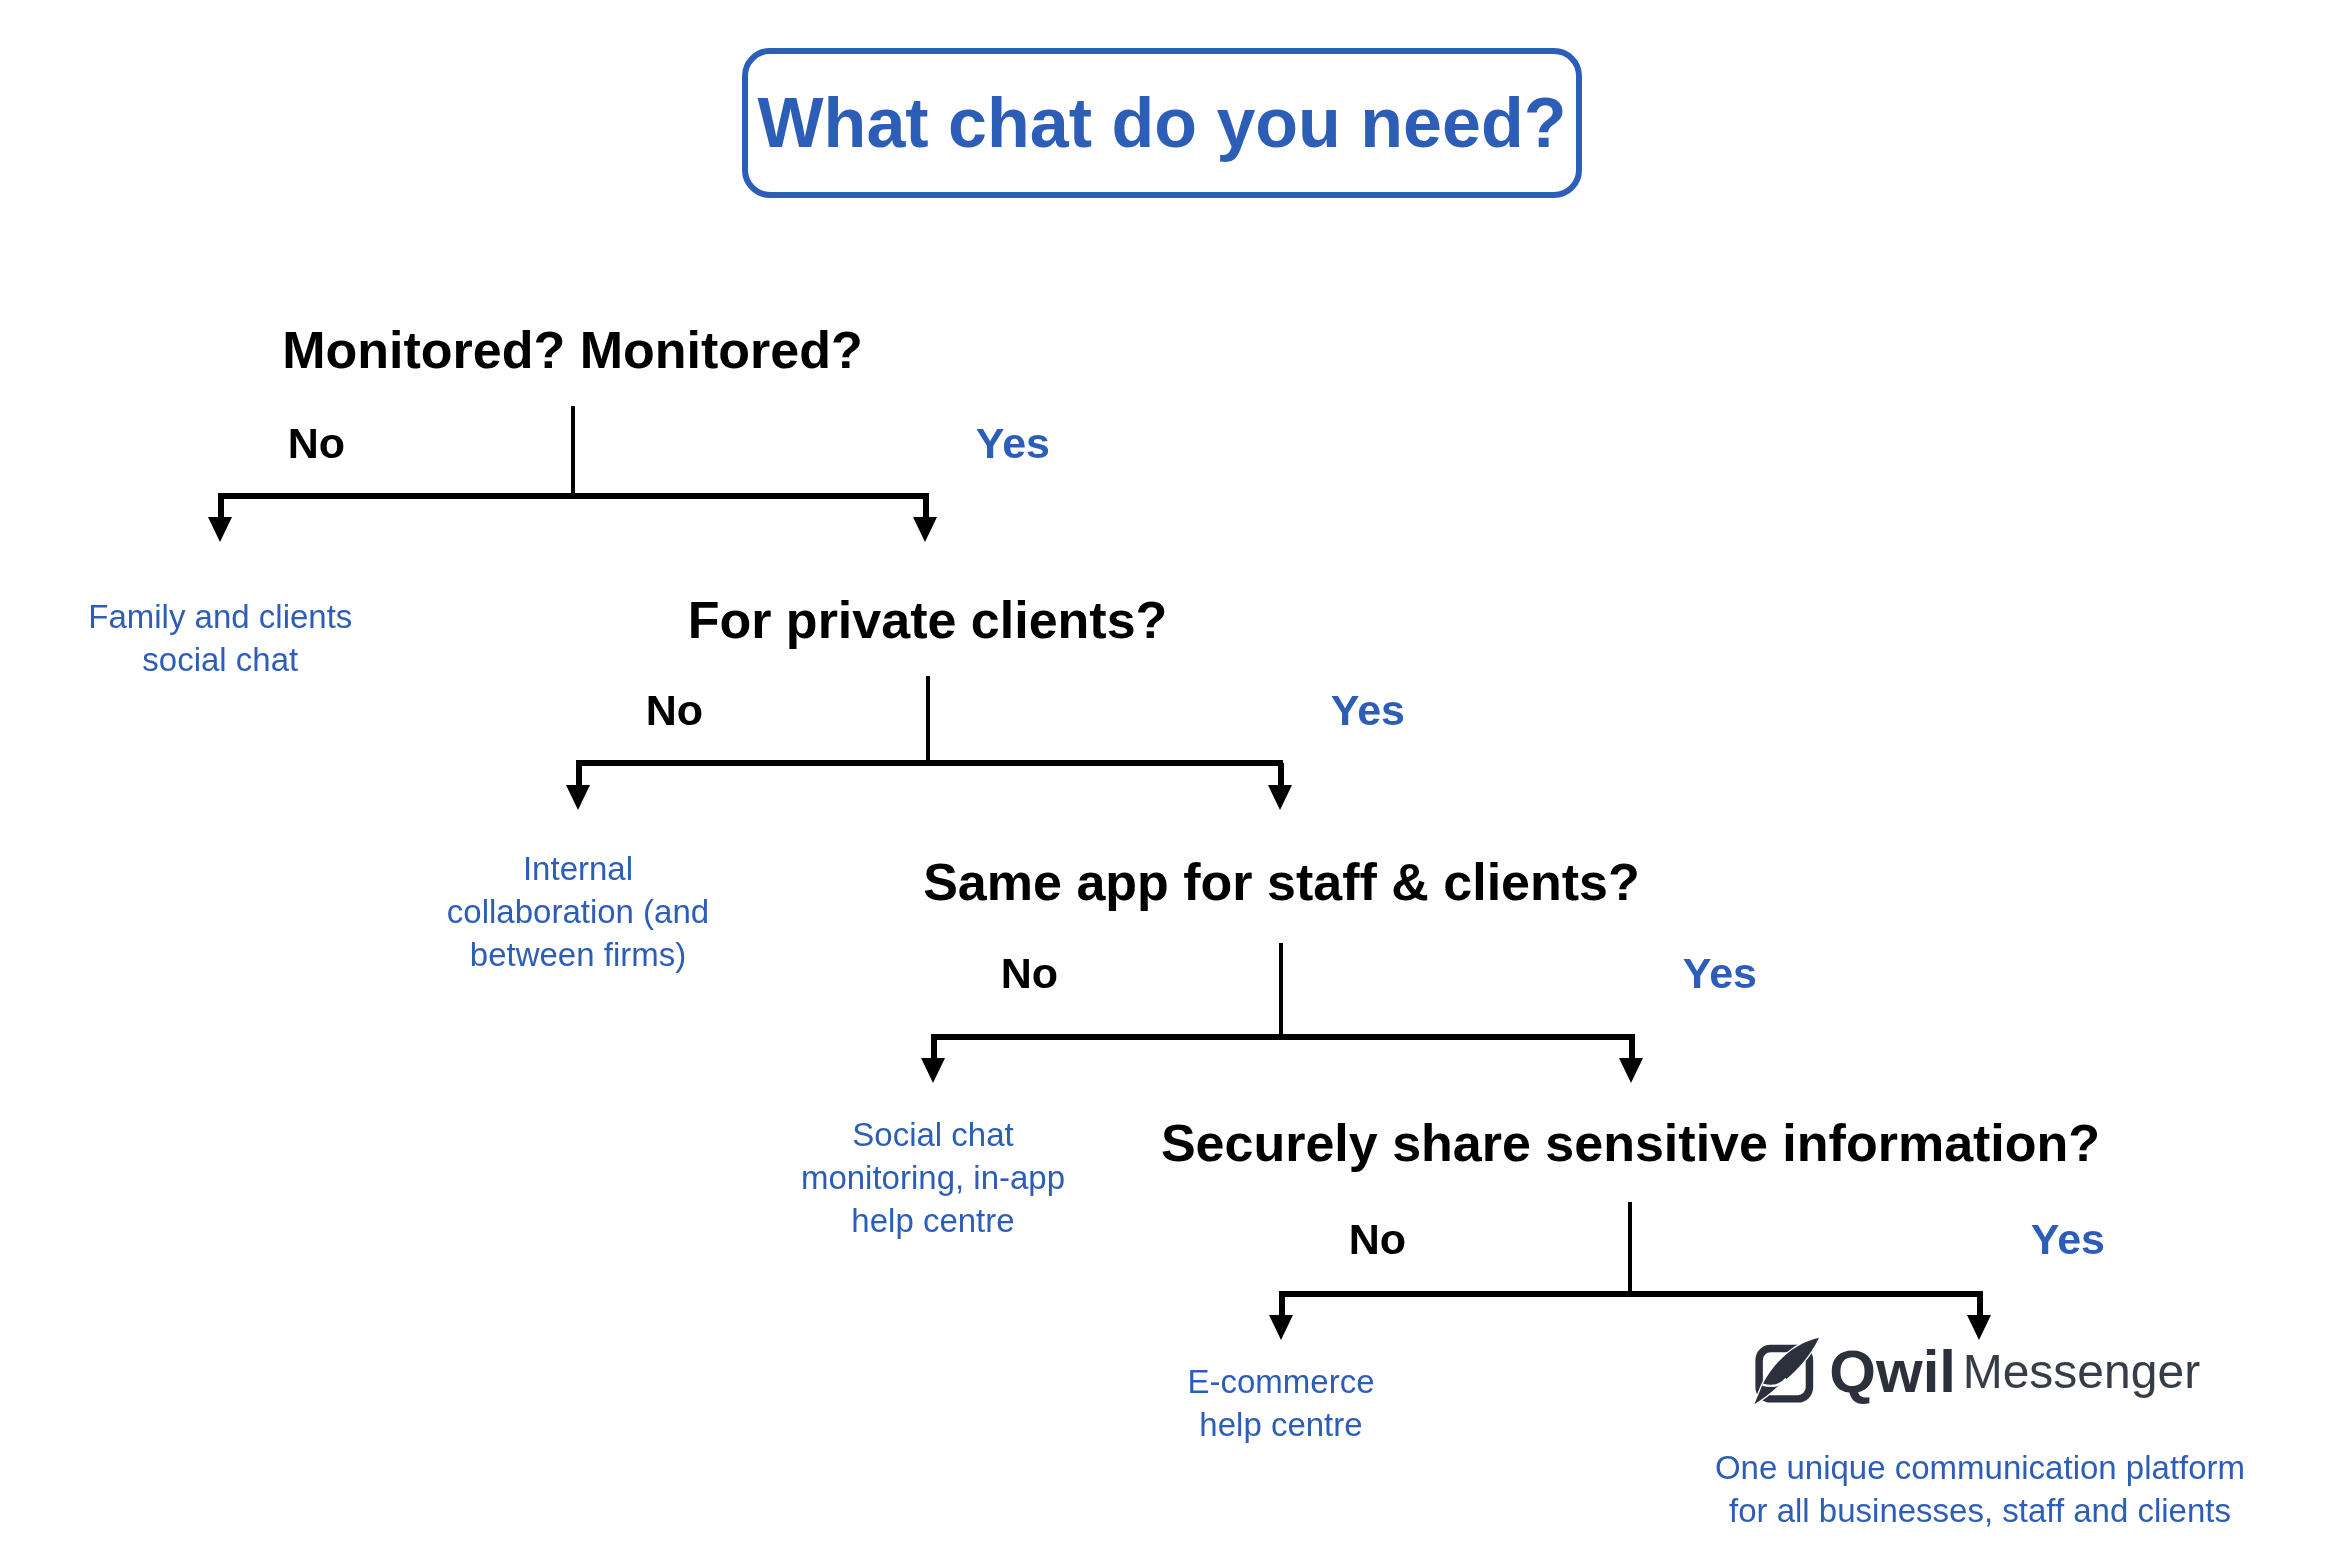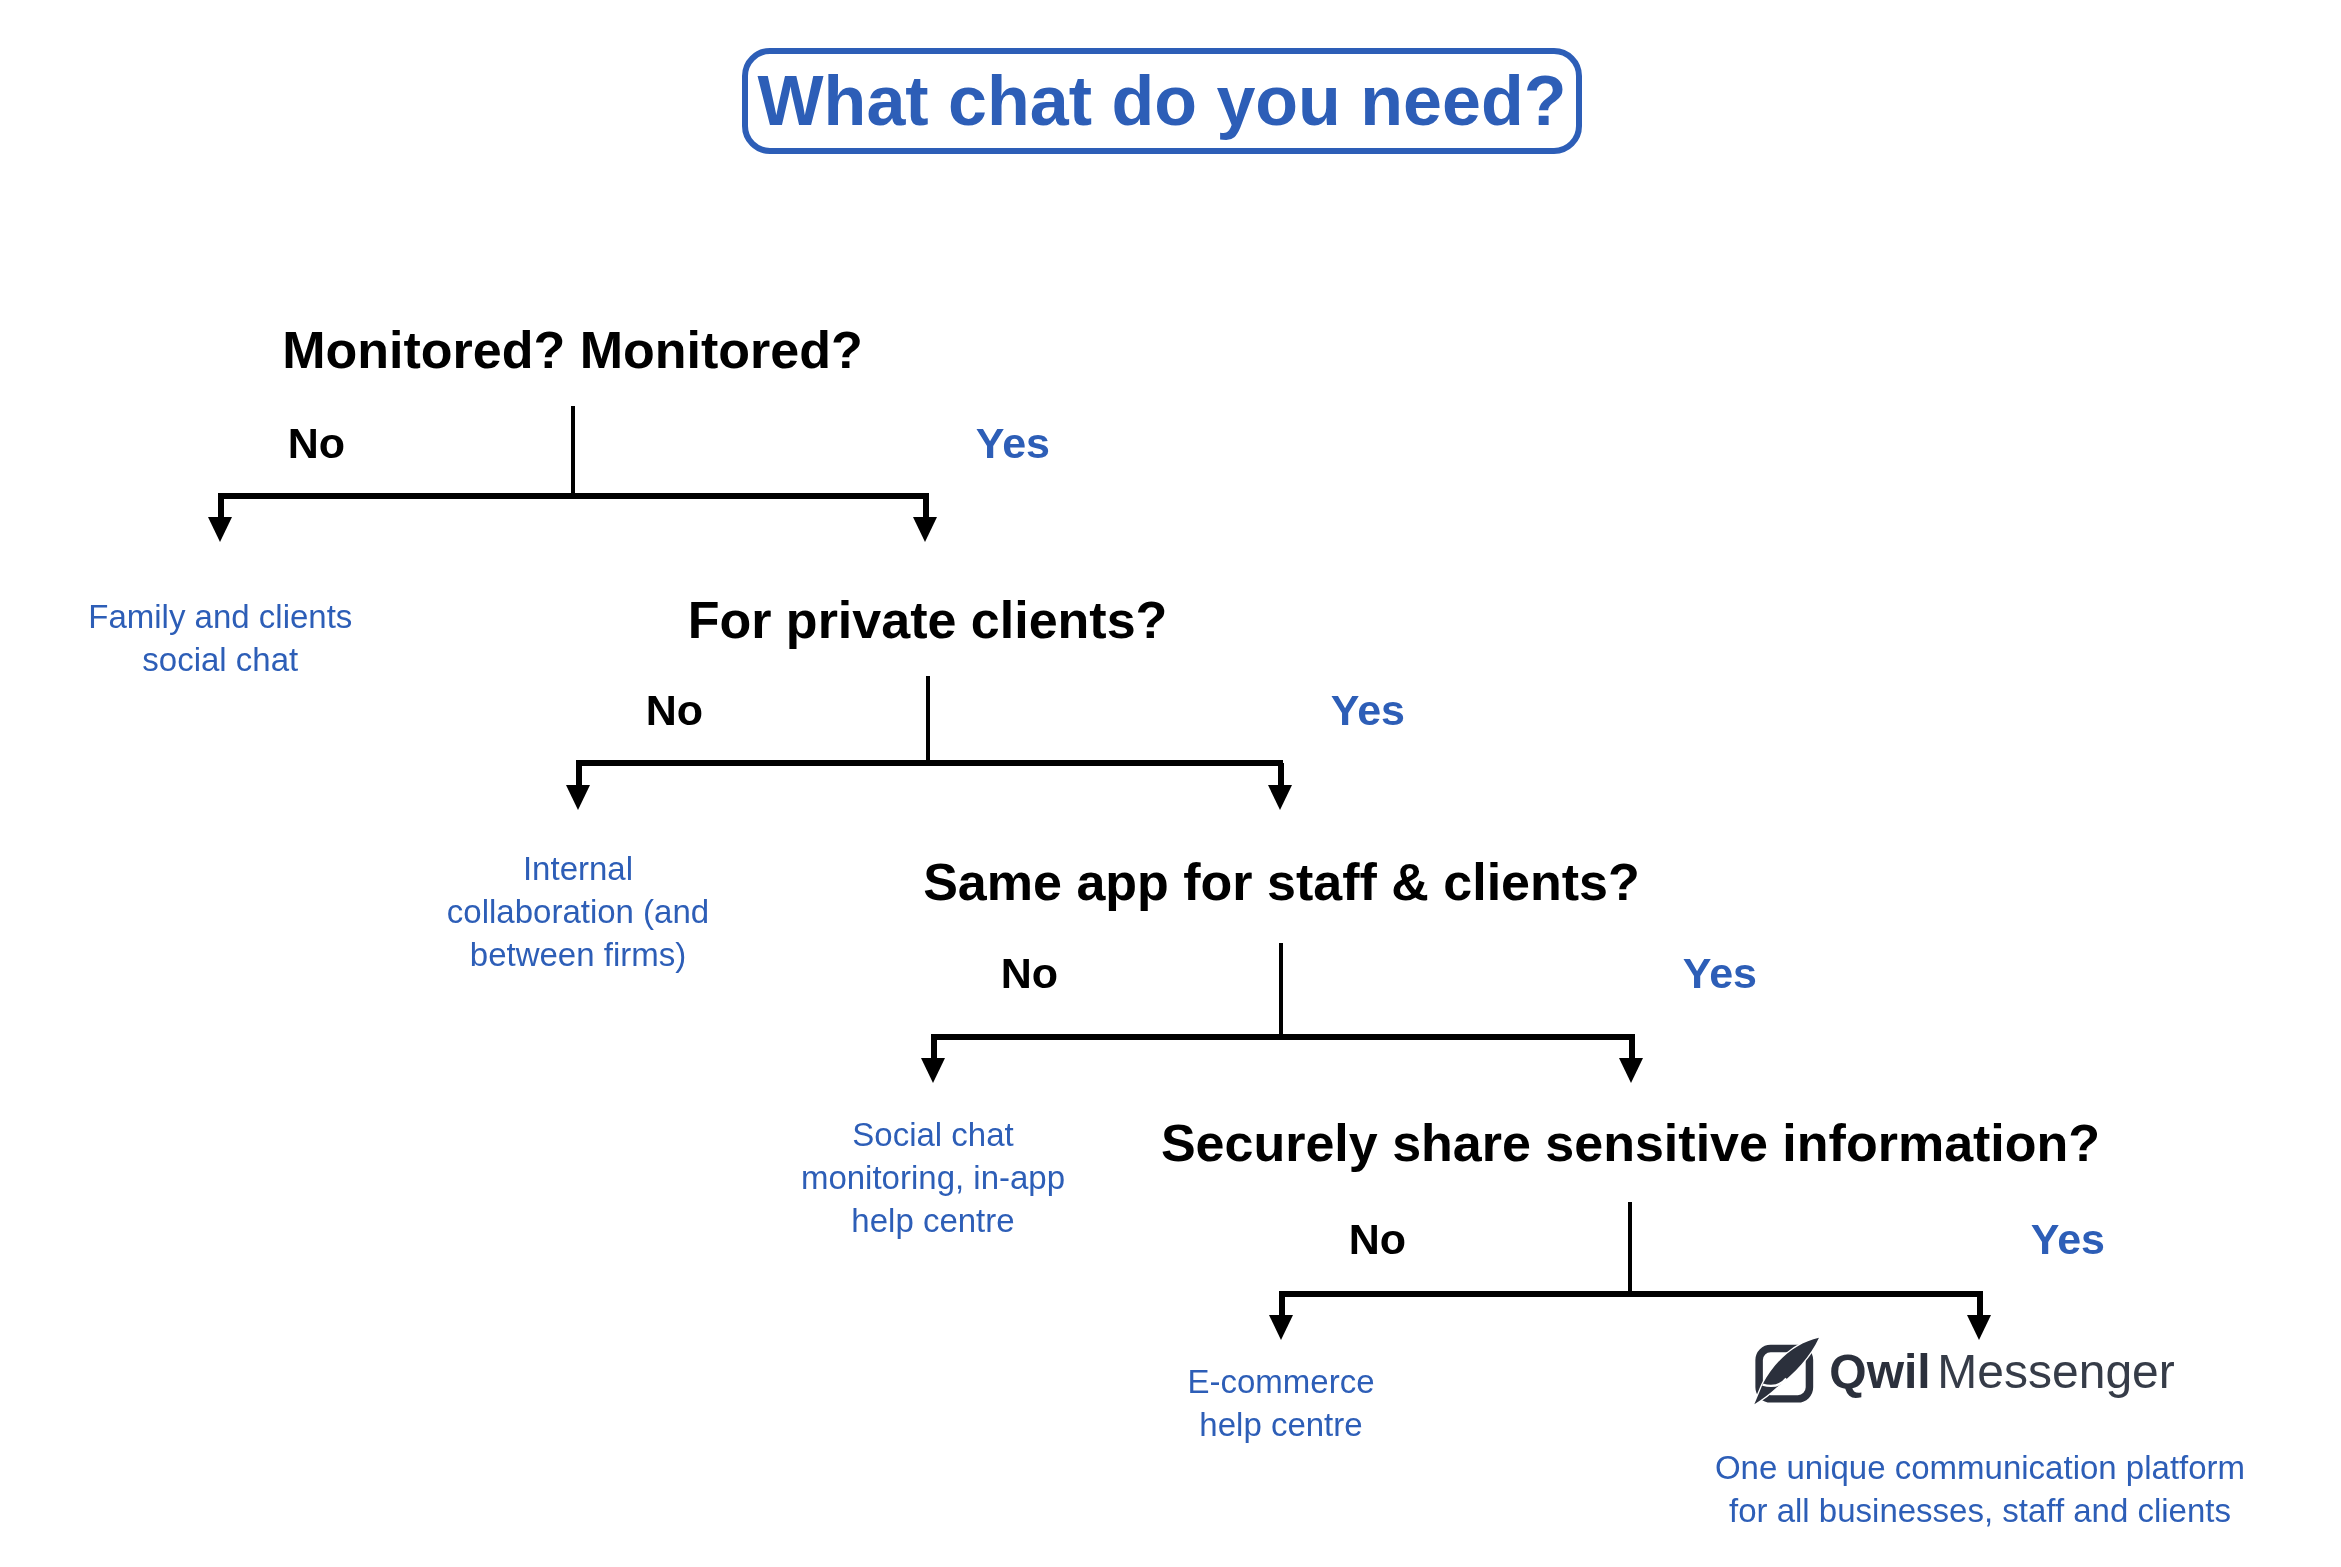--- a/index.html
+++ b/index.html
@@ -76,21 +76,21 @@
   }
 
   
   .logo-row {
     display: flex;
     align-items: center;
     height: 70px;
   }
   .brand-bold {
     color: #2b303c;
-    font-size: 48px;
+    font-size: 60px;
     font-weight: 700;
     margin-left: 8.3px;
     white-space: nowrap;
   }
   .brand-light {
     color: #363c48;
     font-size: 48px;
     font-weight: 300;
     margin-left: 6.7px;
     white-space: nowrap;
@@ -101,21 +101,21 @@
     color: #2d5eb7;
     font-size: 33px;
     line-height: 43px;
   }
 </style>
 </head>
 <body>
 
 <div id="canvas">
 
-  <div class="abs title-box" style="left:742px; top:48px; width:840px; height:106px;justify-content:center;">
+  <div class="abs title-box" style="left:742px; top:48px; width:840px; height:150px;justify-content:center;">
     <div class="title-text">What chat do you need?</div>
   </div>
 
   <div class="abs question" style="left:30px; top:315px; width:1085px;">Monitored? Monitored?</div>
   <div class="abs vline" style="left:571px; top:406px; height:93px;"></div>
   <div class="abs hline" style="left:218px; top:493px; width:711px;"></div>
   <div class="abs astem" style="left:218px; top:496px; height:23.4px;"></div>
   <div class="abs arrowhead" style="left:208px; top:517px;"></div>
   <div class="abs astem" style="left:923px; top:496px; height:23.4px;"></div>
   <div class="abs arrowhead" style="left:913px; top:517px;"></div>

